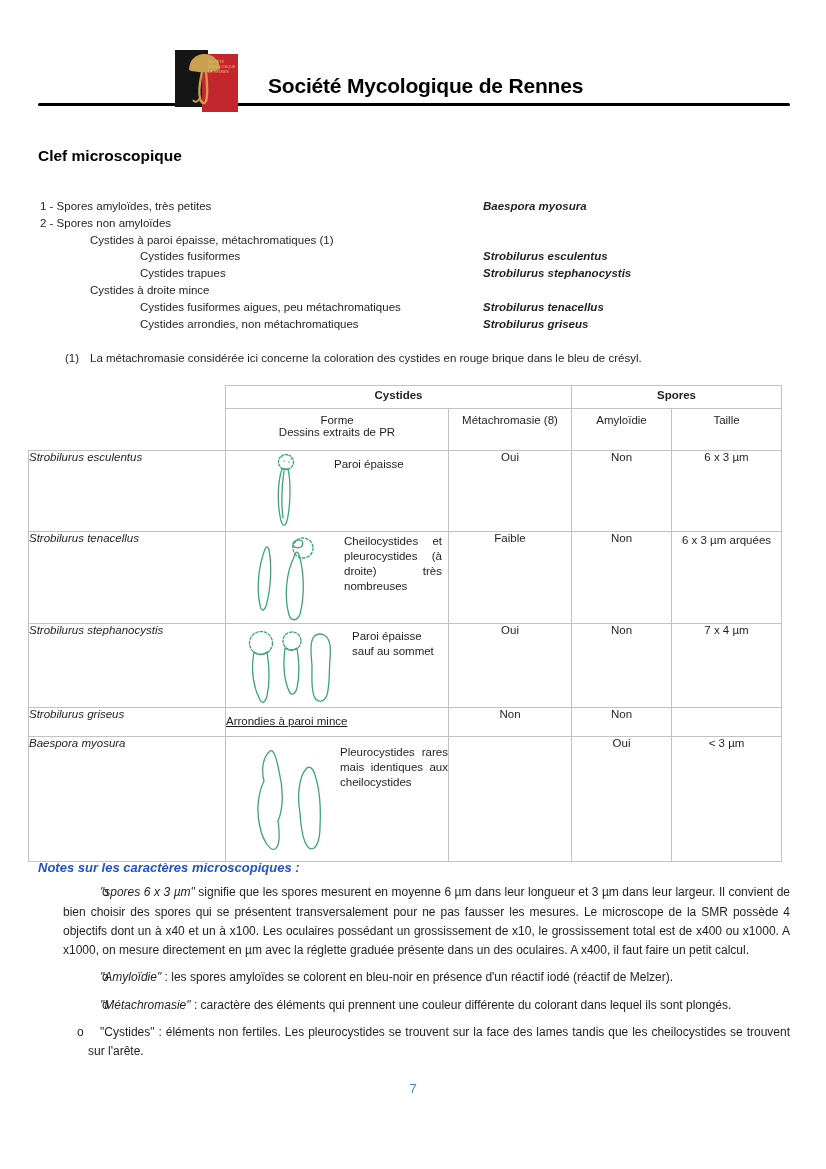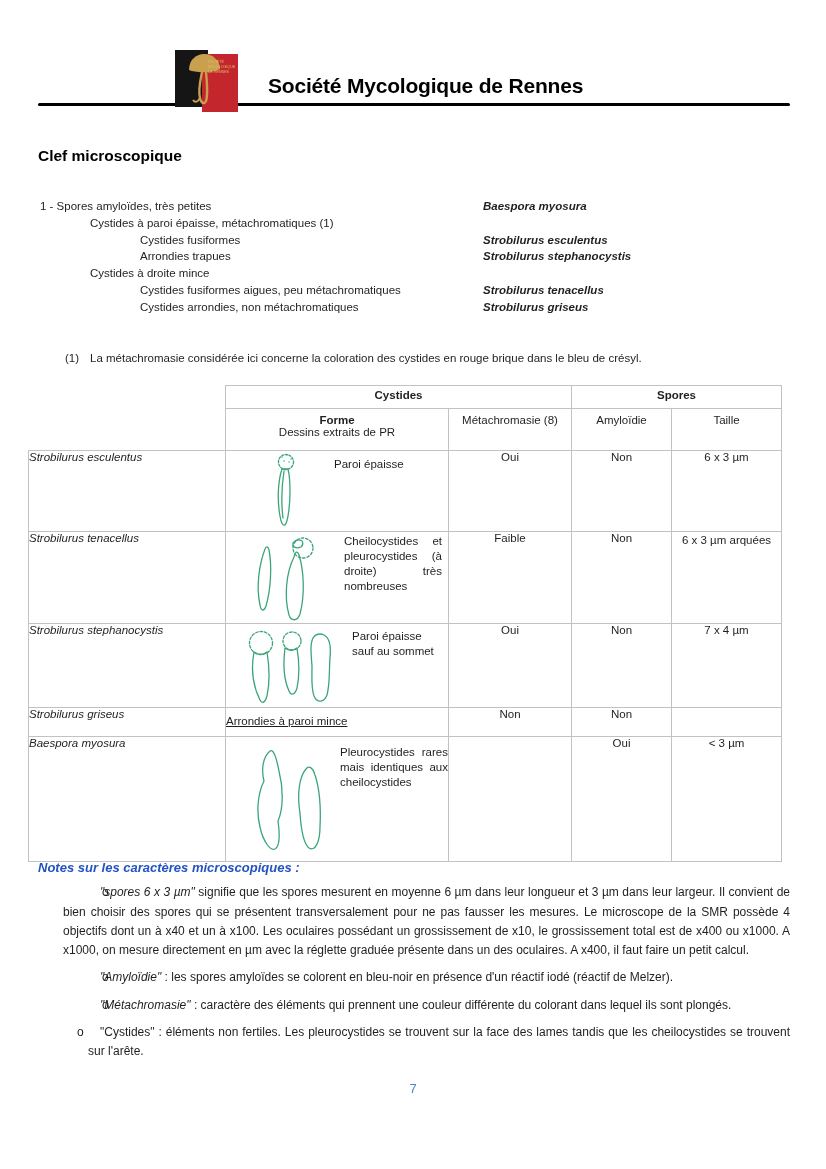--- a/index.html
+++ b/index.html
@@ -25,21 +25,21 @@
   .footnote{position:absolute;left:65px;top:352px;font-size:11.5px;}
   .fn-marker{display:inline-block;width:25px;}
 
   
   .data-table{position:absolute;left:28px;top:385px;border-collapse:collapse;
               table-layout:fixed;font-size:11.5px;color:#1f1f1f;}
   .data-table th,.data-table td{border:1px solid #c2c2c2;vertical-align:top;padding:0;font-weight:400;}
   .data-table .spacer{border:none;}
   .hrow1 th{font-weight:700;text-align:center;padding-top:3px;}
   .hrow2 th{text-align:center;padding-top:5px;}
-  .h-main{font-weight:700;}
+  .h-main{font-weight:400;}
   .h-sub{font-weight:400;}
   .species-cell{font-weight:700;font-style:italic;text-align:left;padding-left:4px;}
   .val-cell{text-align:center;}
   .pt6{padding-top:6px;}.pt7{padding-top:7px;}.pt20{padding-top:20px;}
   .pt22{padding-top:22px;}.pt24{padding-top:24px;}.pt27{padding-top:27px;}
   .forme-wrap{display:flex;align-items:flex-start;}
   .forme-text{line-height:15px;}
   .just{text-align:justify;}
   .center-text{text-align:left;width:100%;padding-top:7px;text-decoration:underline;}
   .sketch{stroke:#3BA579;fill:none;stroke-width:1.3;stroke-linecap:round;stroke-linejoin:round;}
@@ -73,23 +73,24 @@
       <text x="33" y="18" font-size="3.6" fill="#E2BD6A" font-family="Liberation Sans, sans-serif">MYCOLOGIQUE</text>
       <text x="33" y="23" font-size="3.6" fill="#E2BD6A" font-family="Liberation Sans, sans-serif">DE RENNES</text>
     </svg>
   </div>
   <div class="org-title">Société Mycologique de Rennes</div>
 
   <h1 class="page-title">Clef microscopique</h1>
 
   <div class="key">
     <div class="key-line"><span>1 - Spores amyloïdes, très petites</span><span class="key-species">Baespora myosura</span></div>
+    <div class="key-line"><span>2 - Spores non amyloïdes</span></div>
     <div class="key-line i1"><span>Cystides à paroi épaisse, métachromatiques (1)</span></div>
     <div class="key-line i2"><span>Cystides fusiformes</span><span class="key-species">Strobilurus esculentus</span></div>
-    <div class="key-line i2"><span>Arrondies trapues</span><span class="key-species">Strobilurus stephanocystis</span></div>
+    <div class="key-line i2"><span>Cystides trapues</span><span class="key-species">Strobilurus stephanocystis</span></div>
     <div class="key-line i1"><span>Cystides à droite mince</span></div>
     <div class="key-line i2"><span>Cystides fusiformes aigues, peu métachromatiques</span><span class="key-species">Strobilurus tenacellus</span></div>
     <div class="key-line i2"><span>Cystides arrondies, non métachromatiques</span><span class="key-species">Strobilurus griseus</span></div>
   </div>
 
   <div class="footnote">
     <span class="fn-marker">(1)</span><span>La métachromasie considérée ici concerne la coloration des cystides en rouge brique dans le bleu de crésyl.</span>
   </div>
 
   <table class="data-table">

